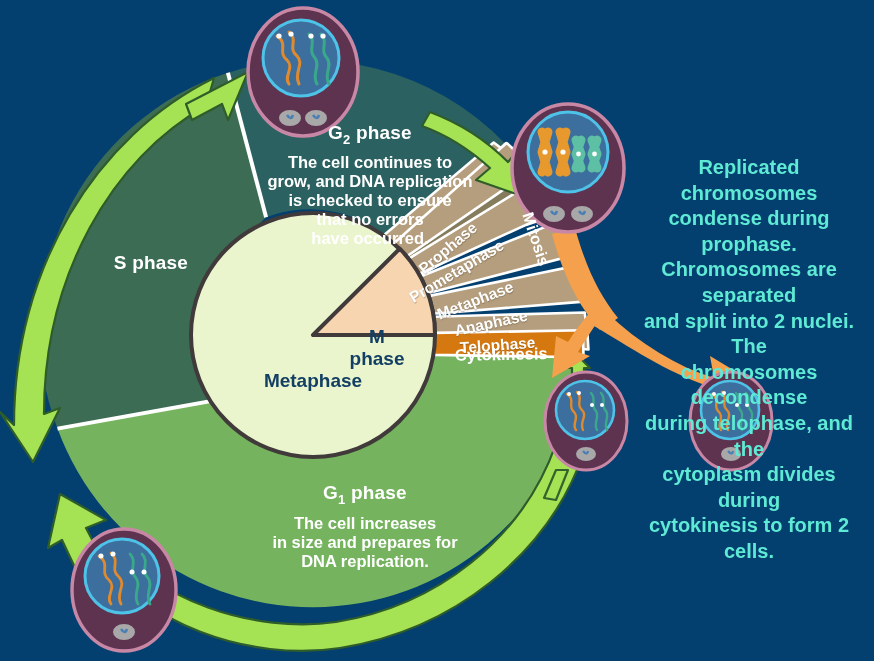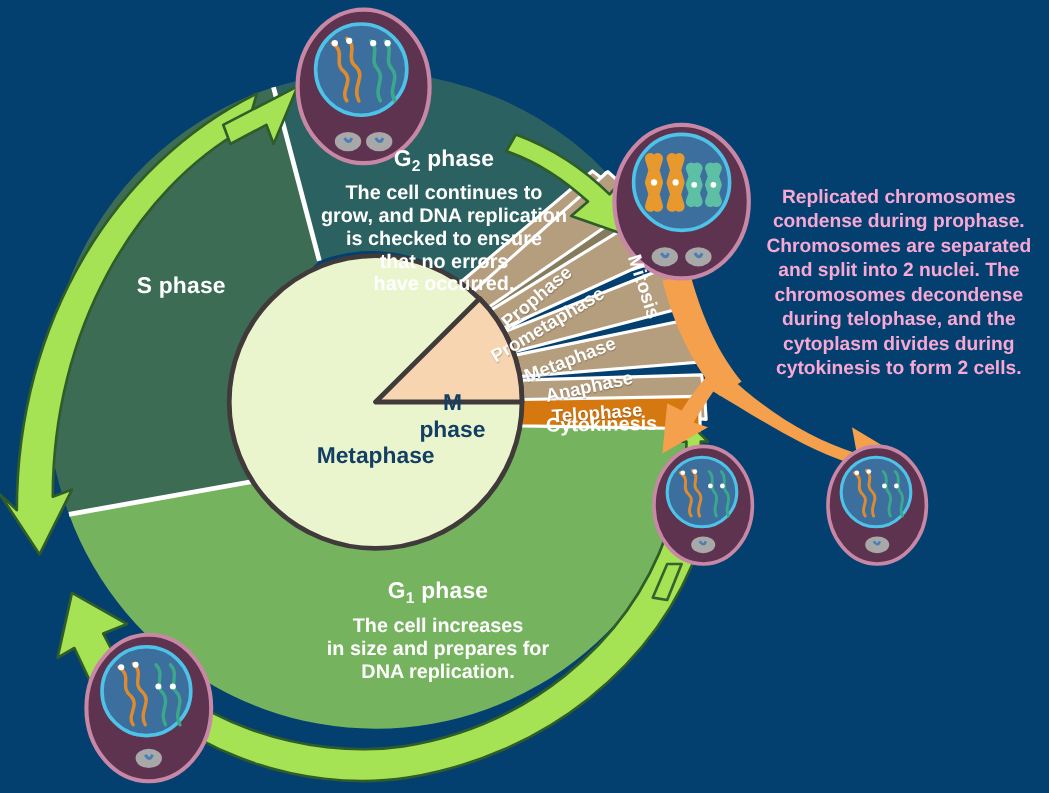--- a/index.html
+++ b/index.html
@@ -8,21 +8,21 @@
     width:874px;height:661px;overflow:hidden;position:relative;
     font-family:"Liberation Sans","DejaVu Sans",sans-serif;
     color:#ffffff;
   }
   #stage{position:absolute;left:0;top:0;width:756px;height:661px;}
   svg.layer{position:absolute;left:0;top:0;width:874px;height:661px;}
   .txt{position:absolute;text-align:center;line-height:1.16;}
   .phase-title{font-weight:bold;font-size:19px;color:#ffffff;letter-spacing:.2px;}
   .phase-title sub{font-size:13px;}
   .phase-body{font-weight:bold;font-size:16.5px;color:#ffffff;}
-  .side-body{font-weight:bold;font-size:16px;color:#f9a8d4;line-height:1.28;}
+  .side-body{font-weight:bold;font-size:20px;color:#5eead4;line-height:1.28;}
   .center-label{position:absolute;font-weight:bold;color:#123f63;text-align:center;}
   .interphase-label{font-size:19px;}
   .mphase-label{font-size:19px;line-height:1.15;}
   .wedge-label{position:absolute;font-weight:bold;color:#ffffff;white-space:nowrap;
                transform-origin:left center;font-size:15.5px;
                text-shadow:0 1px 1px rgba(60,50,30,.35);}
   .arcband-label{position:absolute;font-weight:bold;color:#ffffff;white-space:nowrap;
                  transform-origin:left center;font-size:16px;}
   .cyto-label{position:absolute;font-weight:bold;color:#ffffff;white-space:nowrap;
               font-size:16.5px;}
@@ -232,21 +232,21 @@
     <div class="phase-title">
       <span>G</span><sub>2</sub><span> phase</span>
     </div>
     <div class="phase-body" style="margin-top:6px;white-space:pre-line;">The cell continues to
 grow, and DNA replication
 is checked to ensure
 that no errors
 have occurred.</div>
   </div>
 
-  <div class="txt" style="left:63px;top:228px;width:176px;">
+  <div class="txt" style="left:63px;top:252px;width:176px;">
     <div class="phase-title">S phase</div>
   </div>
 
   <div class="txt" style="left:243px;top:482px;width:244px;">
     <div class="phase-title">
       <span>G</span><sub>1</sub><span> phase</span>
     </div>
     <div class="phase-body" style="margin-top:7px;white-space:pre-line;text-align:center;">The cell increases
 in size and prepares for
 DNA replication.</div>

